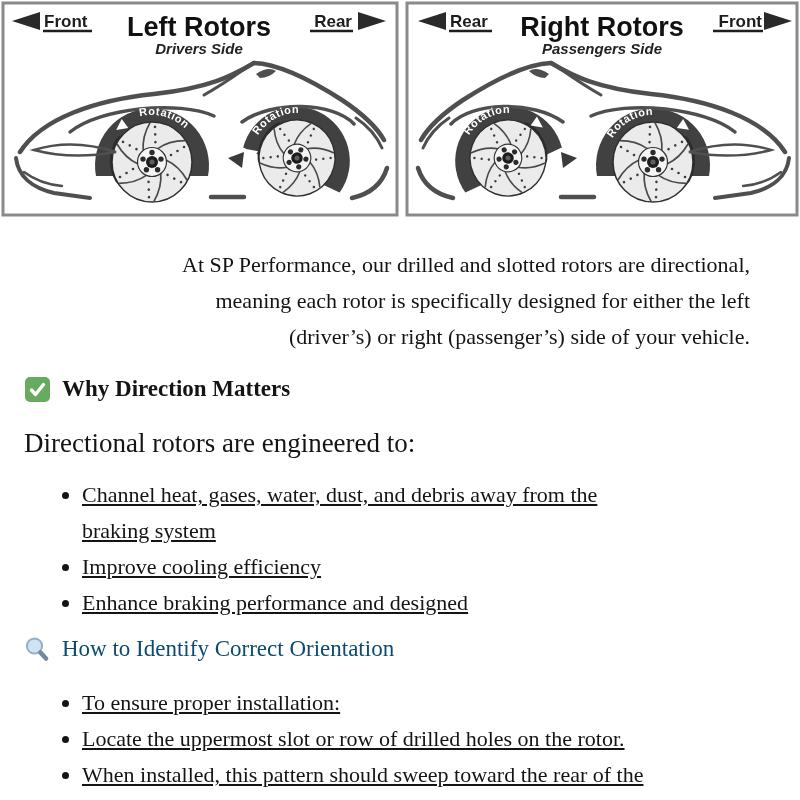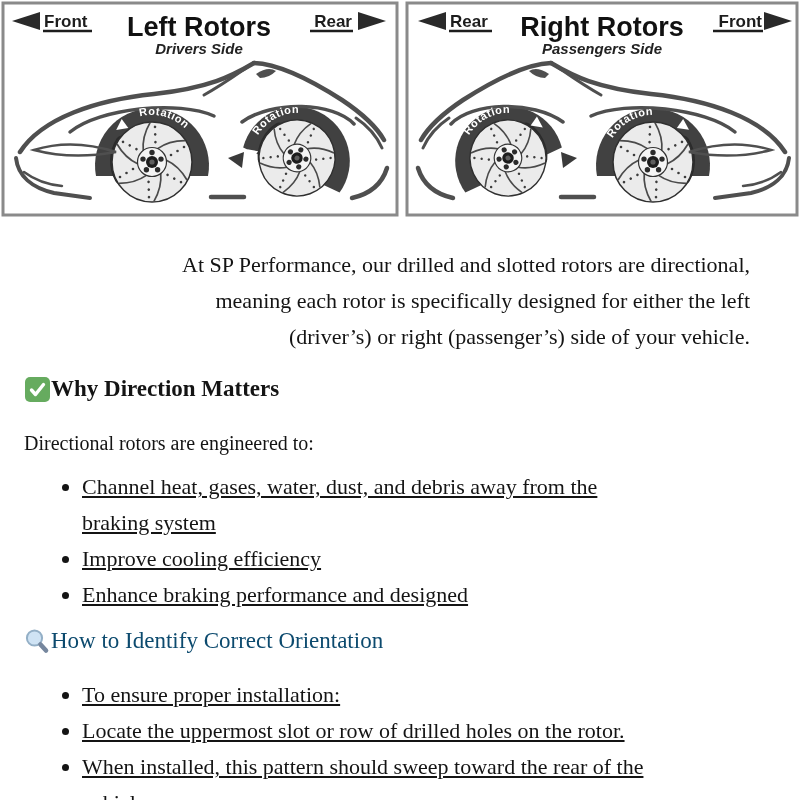--- a/index.html
+++ b/index.html
@@ -12,23 +12,23 @@
   .dir-underline{stroke:#1d1d1d;stroke-width:2.5;}
   .dir-arrow{fill:#2a2a2a;}
   .panel-title{font-size:27px;font-weight:bold;fill:#111;}
   .panel-sub{font-size:15px;font-weight:bold;font-style:italic;fill:#222;}
   .sketch{stroke:#4f4f4f;fill:none;stroke-linecap:round;}
   .rot-text{font-size:11px;font-weight:bold;fill:#ffffff;letter-spacing:.6px;}
   .rot-arrow{fill:#ffffff;}
 
   .content{padding:13px 34px 20px 24px;}
   .intro{margin:16px;font-size:22px;line-height:36px;white-space:pre-line;text-align:right;}
-  h2{font-size:23px;line-height:36px;margin:8px 0 0;display:flex;align-items:center;font-weight:bold;}
+  h2{font-size:23px;line-height:36px;margin:8px 0 0;display:flex;align-items:center;gap:11px;font-weight:bold;}
   h2.light{font-weight:normal;margin-top:10px;color:#0c4a6e;}
-  .lead{margin:18px 0 8px;font-size:20px;line-height:36px;}
+  .lead{margin:18px 0 16px;font-size:27px;line-height:36px;}
   ul{margin:8px 0 0;padding-left:58px;}
   ul.second{margin-top:18px;}
   li{font-size:22px;line-height:36px;white-space:pre-line;text-decoration:underline;}
   .emoji-icon{display:inline-flex;flex:0 0 auto;}
 </style>
 </head>
 <body>
 
 <div class="diagram-wrap">
 <svg width="800" height="218" viewBox="0 0 800 218">

